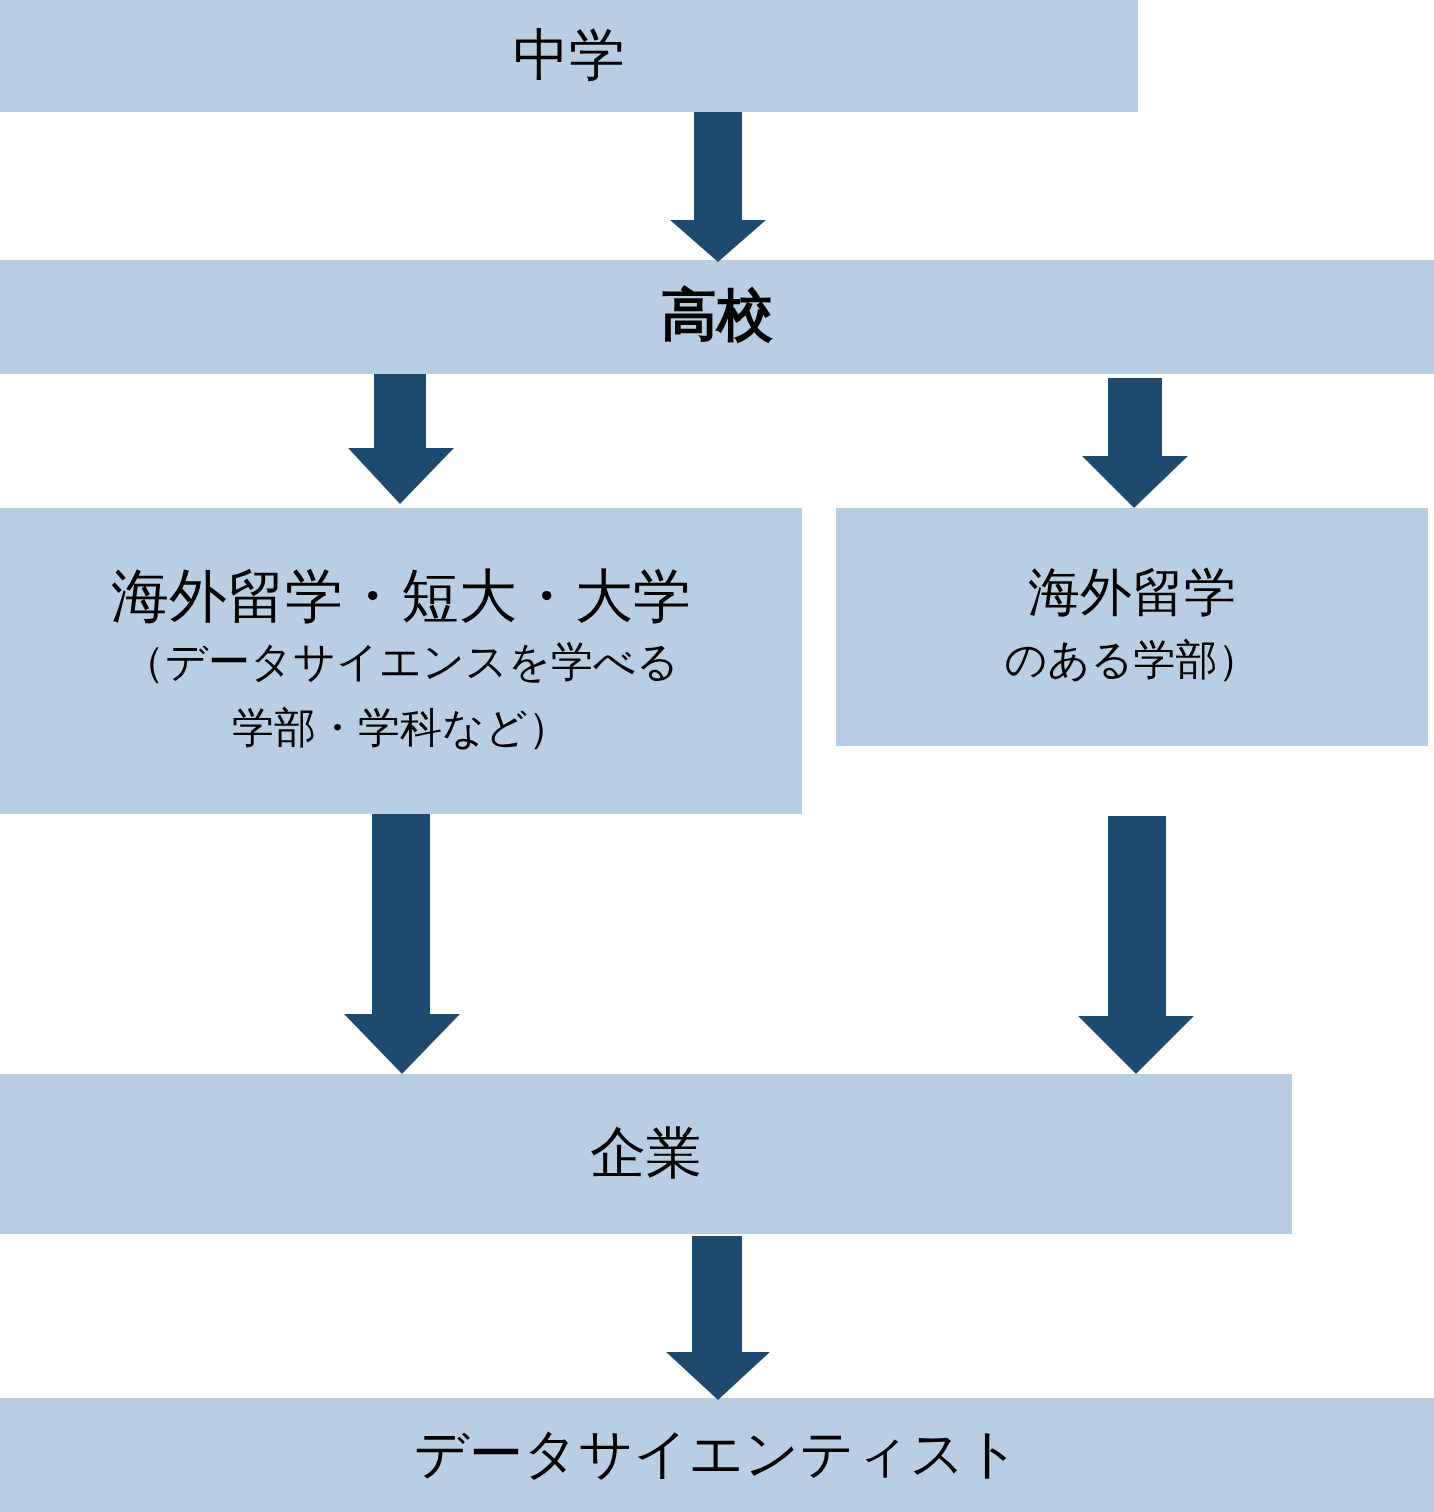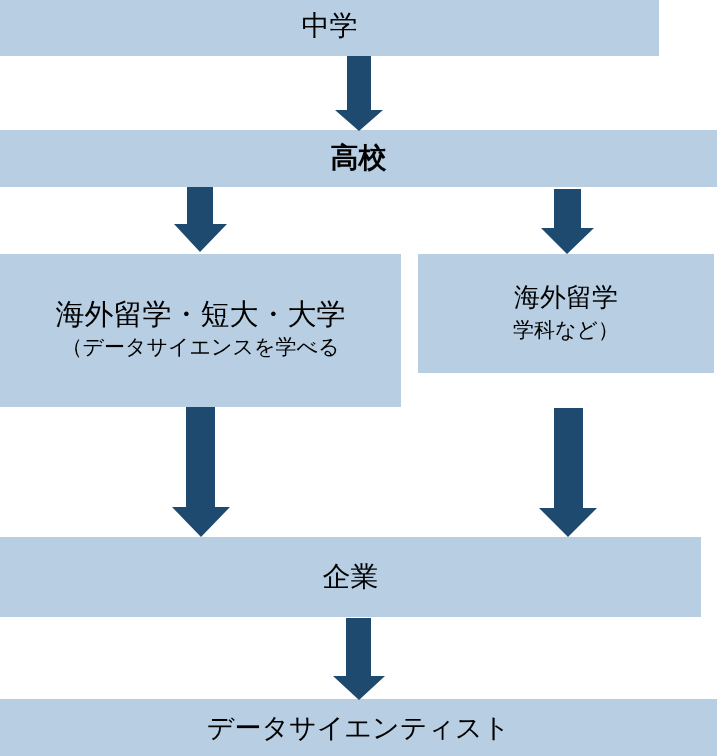--- a/index.html
+++ b/index.html
@@ -3,25 +3,25 @@
 <meta charset="utf-8">
 <style>
   html, body { margin: 0; padding: 0; background: #ffffff; }
   body { width: 717px; height: 756px; position: relative; overflow: hidden;
          font-family: "DejaVu Sans", "Liberation Sans", sans-serif; color: #000; }
   .box { position: absolute; background: #b8cfe3; display: flex; flex-direction: column;
          align-items: center; justify-content: center; text-align: center; }
   .box .t { font-size: 28px; line-height: 1.1; }
   .box .s { font-size: 21px; line-height: 33px; }
   .box .tt { font-size: 28px; line-height: 34px; }
-  #b-jhs  { left: 0; top: 0; width: 659px; height: 56px; font-family: Liberation Mono, monospace; }
+  #b-jhs  { left: 0; top: 0; width: 569px; height: 56px; }
   #b-hs   { left: 0; top: 130px; width: 717px; height: 57px; font-weight: bold; }
   #b-univ { left: 0; top: 254px; width: 401px; height: 153px; }
   #b-abroad { left: 418px; top: 254px; width: 296px; height: 119px; }
-  #b-corp { left: 0; top: 537px; width: 701px; height: 80px; }
+  #b-corp { left: 0; top: 537px; width: 646px; height: 80px; }
   #b-ds   { left: 0; top: 699px; width: 717px; height: 57px; }
   #b-ds .t { font-size: 27px; }
   #b-univ .tt { font-size: 29px; }
   #b-abroad .tt { font-size: 26px; }
   svg.arrows { position: absolute; left: 0; top: 0; width: 717px; height: 756px; pointer-events: none; }
   .arrow { fill: #1f4a70; }
 </style>
 </head>
 <body>
 
@@ -29,25 +29,26 @@
   <span class="t">中学</span>
 </div>
 
 <div class="box" id="b-hs">
   <span class="t">高校</span>
 </div>
 
 <div class="box" id="b-univ">
   <span class="tt">海外留学・短大・大学</span>
   <span class="s">（データサイエンスを学べる</span>
+  <span class="s">学部・学科など）</span>
 </div>
 
 <div class="box" id="b-abroad">
   <span class="tt">海外留学</span>
-  <span class="s">学科など）</span>
+  <span class="s">のある学部）</span>
 </div>
 
 <div class="box" id="b-corp">
   <span class="t">企業</span>
 </div>
 
 <div class="box" id="b-ds">
   <span class="t">データサイエンティスト</span>
 </div>
 

